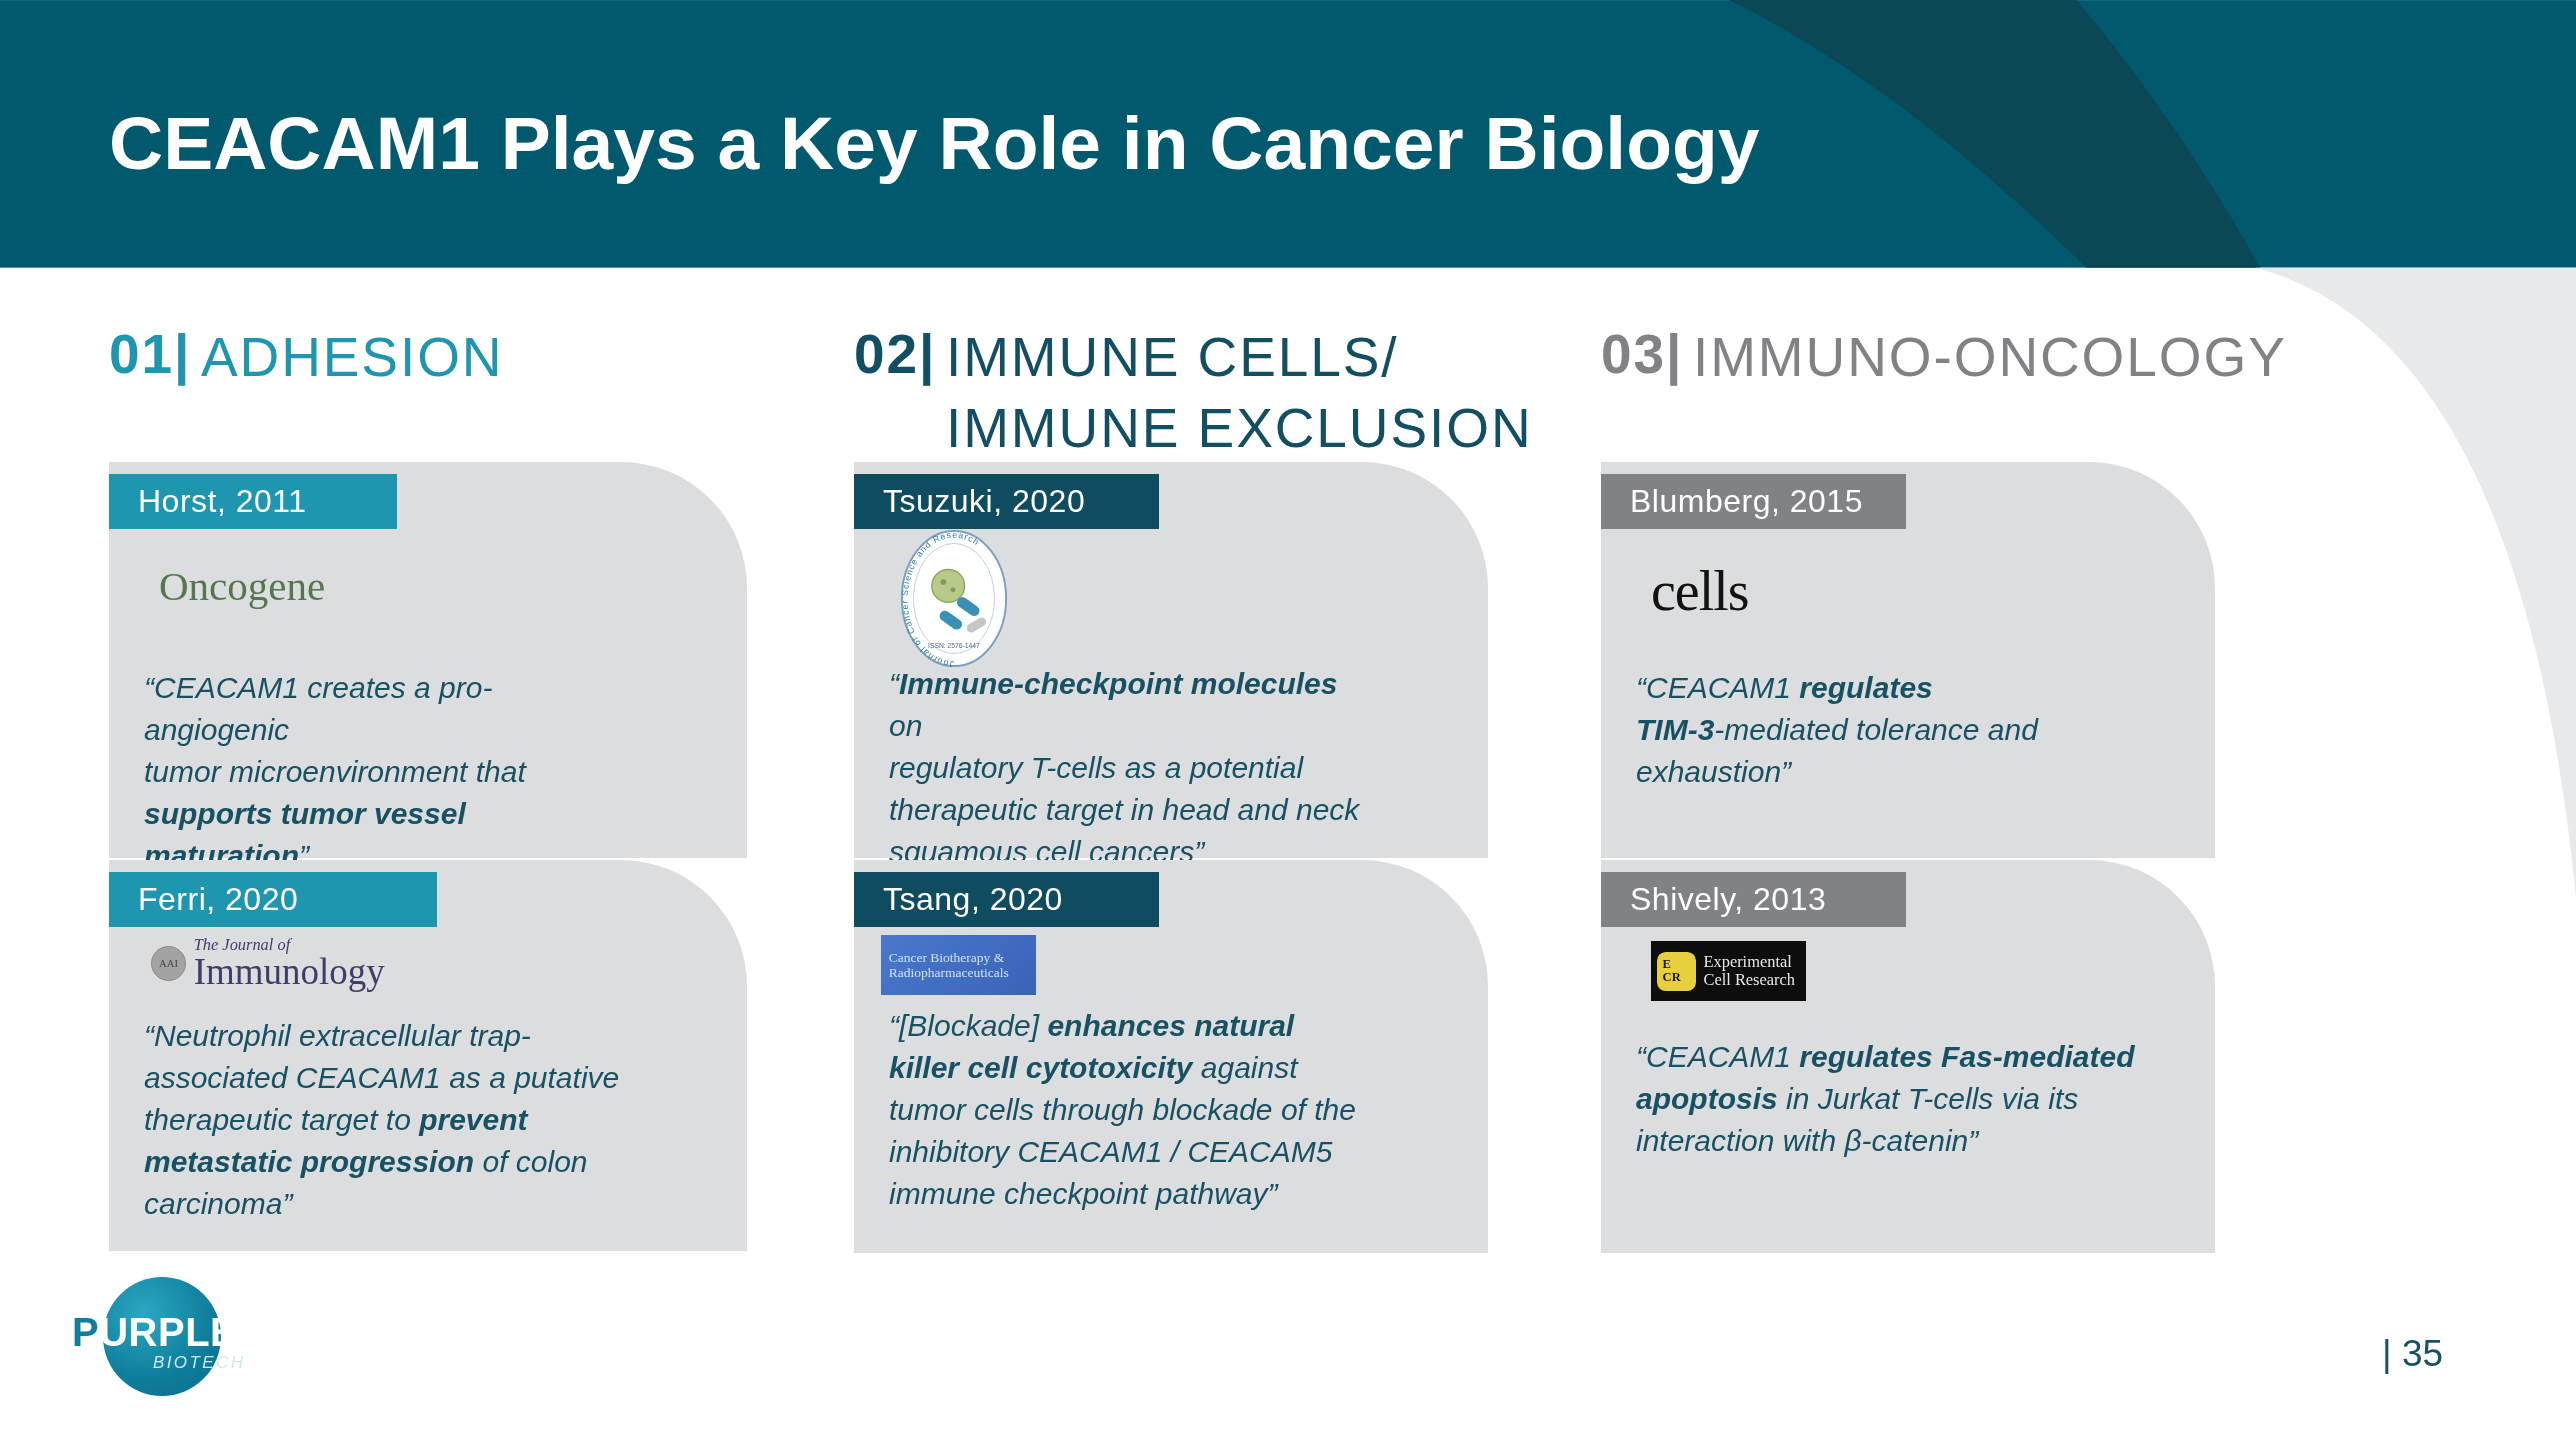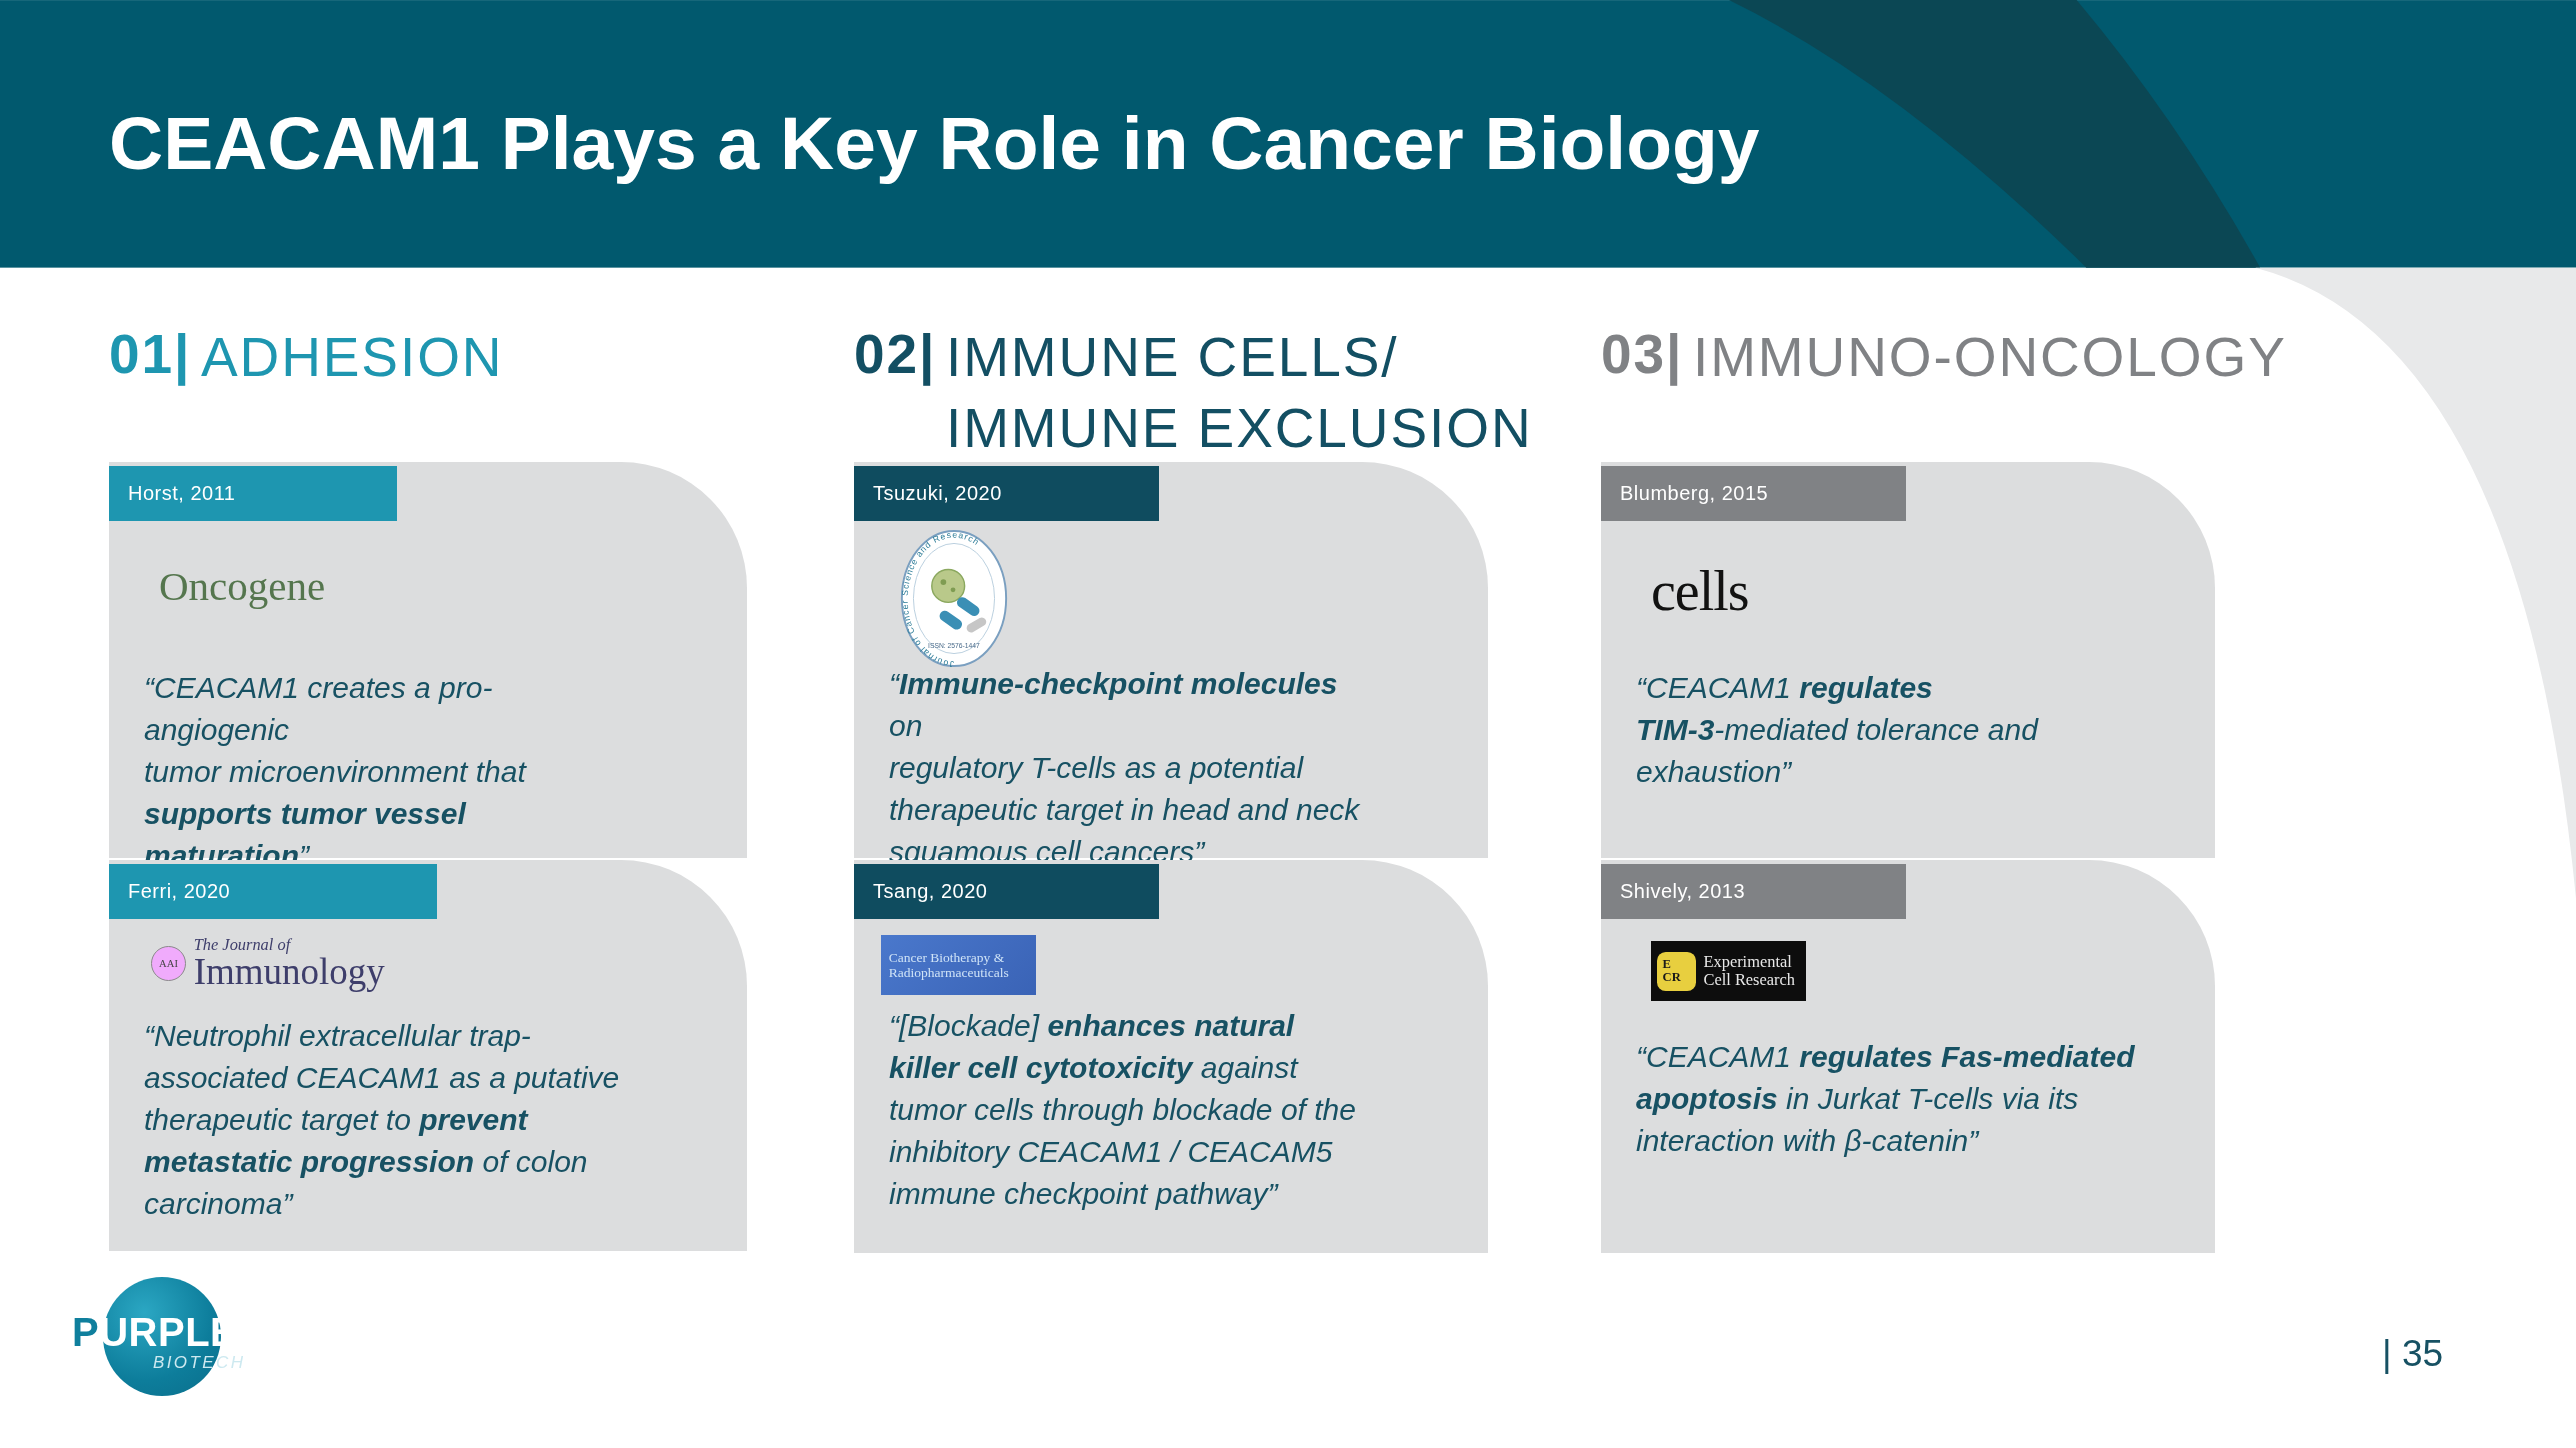--- a/index.html
+++ b/index.html
@@ -8,31 +8,31 @@
   svg.deco{position:absolute;left:0;top:0;}
 
   .slide-title{position:absolute;left:109px;top:100px;color:#ffffff;font-size:75px;
                font-weight:700;letter-spacing:0px;white-space:nowrap;}
 
   .col-heading{position:absolute;top:322px;display:flex;gap:9.7px;font-size:55px;letter-spacing:1.9px;justify-content:space-between;}
   .col-heading .num{font-weight:700;}
   .col-heading .lbl{font-weight:400;line-height:71px;white-space:pre-line;}
 
   .card{position:absolute;background:#DCDDDE;border-top-right-radius:126px;}
-  .tab{position:absolute;left:0;top:4px;height:55px;line-height:55px;color:#ffffff;
-       font-size:20px;padding-left:19px;box-sizing:border-box;letter-spacing:0.5px;}
+  .tab{position:absolute;left:0;top:12px;height:55px;line-height:55px;color:#ffffff;
+       font-size:32px;padding-left:29px;box-sizing:border-box;letter-spacing:0.5px;}
   .quote{position:absolute;left:35px;color:#175163;font-size:30px;font-style:italic;
          line-height:42px;white-space:pre-line;width:541px;}
   .quote b{font-weight:700;}
 
   
   .logo-oncogene{position:absolute;left:50px;top:100px;font-family:"Liberation Serif",serif;
                  font-size:41px;color:#55764E;}
   .ji{position:absolute;left:42px;top:77px;display:flex;align-items:center;gap:7.7px;}
-  .ji-seal{width:33px;height:33px;border-radius:50%;border:1.9px solid #8a8a8a;background:#f0abfc;
+  .ji-seal{width:33px;height:33px;border-radius:50%;border:1.9px solid #8a8a8a;background:#a3a3a3;
            display:flex;align-items:center;justify-content:center;font-size:10.6px;color:#444;
            font-family:"Liberation Serif",serif;}
   .ji-text{font-family:"Liberation Serif",serif;color:#3E3E6B;line-height:1;}
   .ji-l1{font-size:16.4px;font-style:italic;}
   .ji-l2{font-size:37px;}
   .jcsr{position:absolute;left:44px;top:64px;}
   .cbr{position:absolute;left:27px;top:75px;width:155px;height:60px;
        background:linear-gradient(135deg,#4a78cc,#3a63b6);display:flex;flex-direction:column;
        justify-content:center;padding-left:7.7px;box-sizing:border-box;}
   .cbr div{font-family:"Liberation Serif",serif;color:#cfe3f7;font-size:13.5px;line-height:15.5px;}

